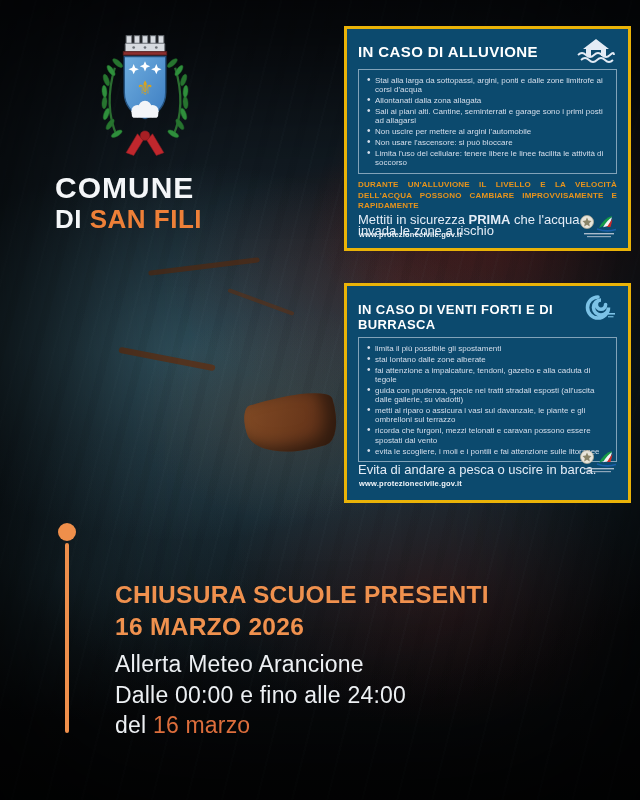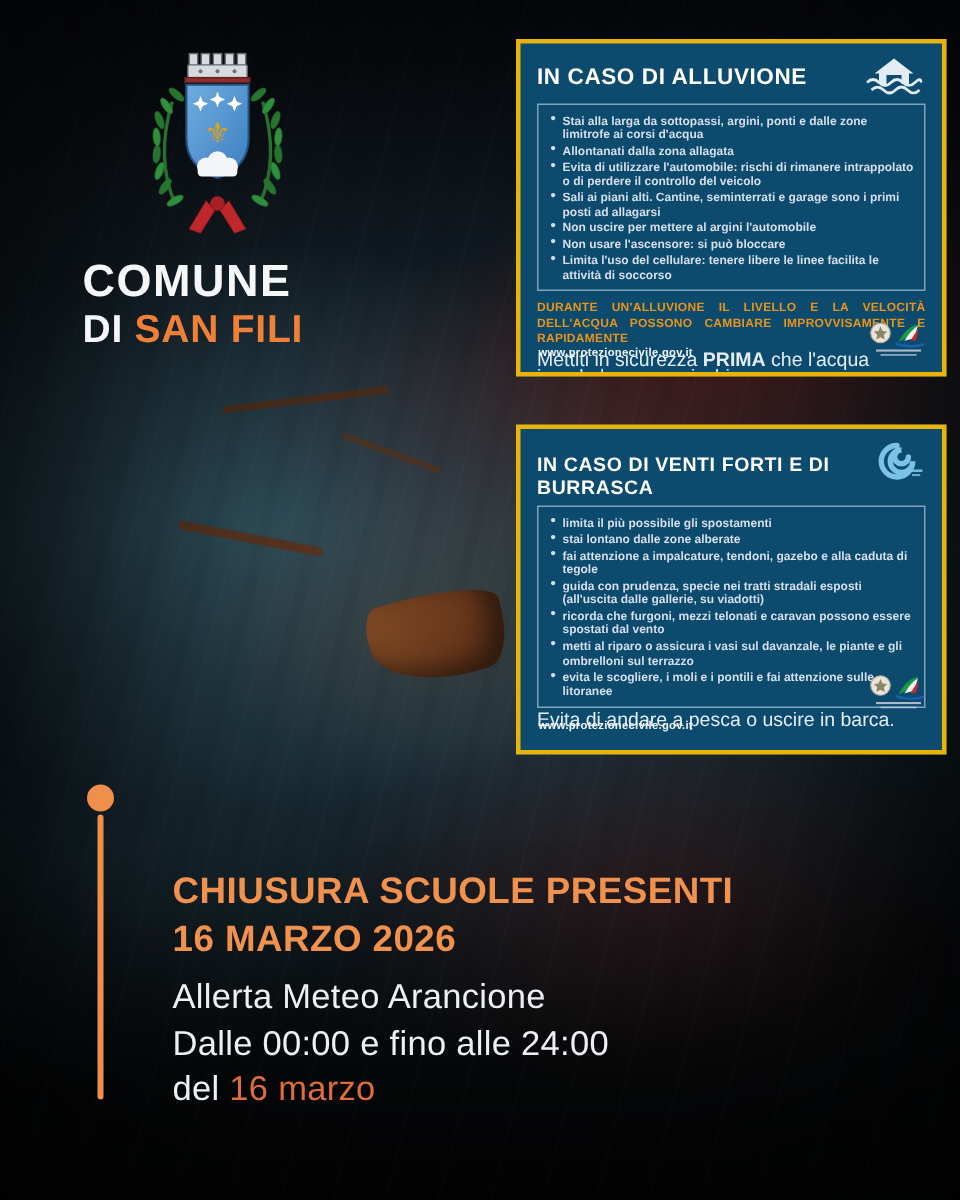--- a/index.html
+++ b/index.html
@@ -52,21 +52,21 @@
   }
   #card1{top:26px;height:225px;}
   #card2{top:283px;height:220px;}
   .card-inner{position:relative;padding:7px 11px 6px 11px;height:100%;box-sizing:border-box;}
   .card-head{display:flex;justify-content:space-between;align-items:flex-start;}
   .card-title{font-weight:700;color:#ffffff;letter-spacing:.4px;padding-top:7px;}
   #card1 .card-title{font-size:15px;}
   #card2 .card-title{font-size:13px;padding-top:9px;}
   .card-icon{flex:0 0 auto;margin-left:6px;}
   .list-box{border:1px solid rgba(228,237,248,.55);margin-top:5px;padding:6px 6px 4px 6px;}
-  .list-box ul{margin:0;padding:0 0 0 10px;list-style:none;font-weight:bold;}
+  .list-box ul{margin:0;padding:0 0 0 10px;list-style:none;}
   .list-box li{font-size:8px;line-height:9.3px;margin-bottom:1.6px;position:relative;color:#d6dfec;}
   .list-box li::before{content:"\2022";position:absolute;left:-8px;top:-1px;font-size:10px;color:#d6dfec;}
   .warning{margin-top:6px;font-size:8px;font-weight:700;color:#e8941c;text-align:justify;line-height:10.5px;letter-spacing:.2px;}
   .note{font-size:13px;color:#e4ecf6;margin-top:2px;line-height:11px;}
   .card-link{position:absolute;left:12px;bottom:9px;font-size:7.5px;font-weight:700;color:#f2f6fa;letter-spacing:.2px;}
   #card2 .card-link{bottom:12px;}
   .card-logos{position:absolute;right:10px;bottom:8px;}
   #card2 .card-logos{bottom:25px;}
 
   
@@ -167,21 +167,20 @@
         <svg class="card-icon" width="42" height="28" viewBox="0 0 42 28">
           <path d="M8 13 L21 3 L34 13 L31 13 L31 20 L26 20 L26 14 L16 14 L16 20 L11 20 L11 13 Z" fill="#e3ebf5"></path>
           <path d="M3 19 q4 -4 8 0 t8 0 t8 0 t8 0 t4 0" stroke="#e3ebf5" stroke-width="1.8" fill="none"></path>
           <path d="M6 24 q4 -4 8 0 t8 0 t8 0 t8 0" stroke="#e3ebf5" stroke-width="1.8" fill="none"></path>
         </svg>
       </div>
       <div class="list-box">
         <ul>
           <li>Stai alla larga da sottopassi, argini, ponti e dalle zone limitrofe ai corsi d'acqua</li>
           <li>Allontanati dalla zona allagata</li>
-          <li>Evita di utilizzare l'automobile: rischi di rimanere intrappolato o di perdere il controllo del veicolo</li>
           <li>Sali ai piani alti. Cantine, seminterrati e garage sono i primi posti ad allagarsi</li>
           <li>Non uscire per mettere al argini l'automobile</li>
           <li>Non usare l'ascensore: si può bloccare</li>
           <li>Limita l'uso del cellulare: tenere libere le linee facilita le attività di soccorso</li>
         </ul>
       </div>
       <div class="warning">DURANTE UN'ALLUVIONE IL LIVELLO E LA VELOCITÀ DELL'ACQUA POSSONO CAMBIARE IMPROVVISAMENTE E RAPIDAMENTE</div>
       <div class="note"><span>Mettiti in sicurezza </span><b>PRIMA</b><span> che l'acqua invada le zone a rischio</span></div>
       <div class="card-link">www.protezionecivile.gov.it</div>
       <svg class="card-logos" width="40" height="26" viewBox="0 0 40 26">
@@ -206,22 +205,22 @@
           <rect x="27" y="20" width="7" height="1.6" fill="#7cc2e6"></rect>
           <rect x="27" y="23" width="5.5" height="1.4" fill="#7cc2e6" opacity=".8"></rect>
         </svg>
       </div>
       <div class="list-box">
         <ul>
           <li>limita il più possibile gli spostamenti</li>
           <li>stai lontano dalle zone alberate</li>
           <li>fai attenzione a impalcature, tendoni, gazebo e alla caduta di tegole</li>
           <li>guida con prudenza, specie nei tratti stradali esposti (all'uscita dalle gallerie, su viadotti)</li>
+          <li>metti al riparo o assicura i vasi sul davanzale, le piante e gli ombrelloni sul terrazzo</li>
           <li>ricorda che furgoni, mezzi telonati e caravan possono essere spostati dal vento</li>
-          <li>metti al riparo o assicura i vasi sul davanzale, le piante e gli ombrelloni sul terrazzo</li>
           <li>evita le scogliere, i moli e i pontili e fai attenzione sulle litoranee</li>
         </ul>
       </div>
       <div class="note"><span>Evita di andare a pesca o uscire in barca.</span></div>
       <div class="card-link">www.protezionecivile.gov.it</div>
       <svg class="card-logos" width="40" height="26" viewBox="0 0 40 26">
         <circle cx="9" cy="8" r="6.5" fill="#e9e5da" stroke="#b5ae99" stroke-width=".8"></circle>
         <polygon points="9,3.5 10.3,6.6 13.5,7 11.2,9.2 11.8,12.4 9,10.8 6.2,12.4 6.8,9.2 4.5,7 7.7,6.6" fill="#8a8468"></polygon>
         <path d="M21 14 q5 -10 13 -12 q-1.5 4 -3 7 z" fill="#169b48"></path>
         <path d="M25 13.2 q4 -7 9 -10 q-1.2 4.5 -3 8.5 z" fill="#f2f4f6"></path>

